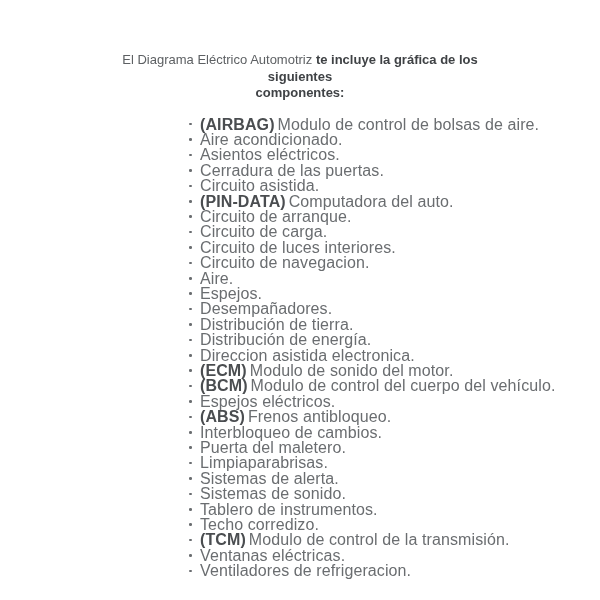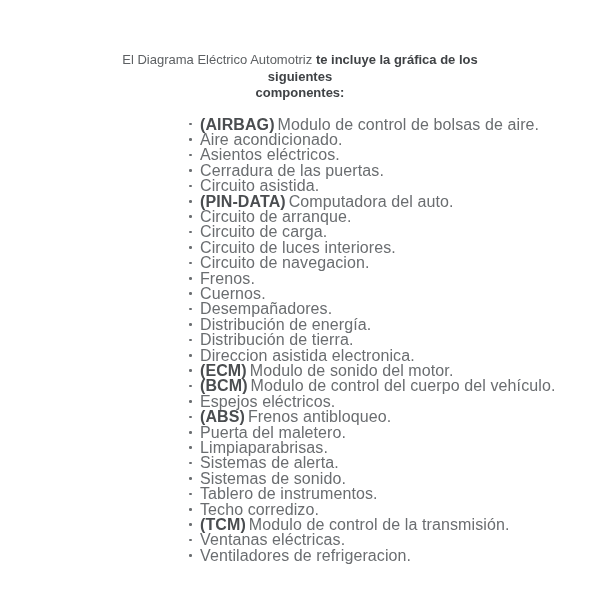--- a/index.html
+++ b/index.html
@@ -103,48 +103,51 @@
       <li>
         <span class="code"></span><span class="txt">Circuito de carga.</span>
       </li>
       <li>
         <span class="code"></span><span class="txt">Circuito de luces interiores.</span>
       </li>
       <li>
         <span class="code"></span><span class="txt">Circuito de navegacion.</span>
       </li>
       <li>
-        <span class="code"></span><span class="txt">Frenos.</span>
+        <span class="code"></span><span class="txt">Aire.</span>
       </li>
       <li>
-        <span class="code"></span><span class="txt">Cuernos.</span>
+        <span class="code"></span><span class="txt">Espejos.</span>
       </li>
       <li>
         <span class="code"></span><span class="txt">Desempañadores.</span>
       </li>
       <li>
-        <span class="code"></span><span class="txt">Distribución de energía.</span>
+        <span class="code"></span><span class="txt">Distribución de tierra.</span>
       </li>
       <li>
-        <span class="code"></span><span class="txt">Distribución de tierra.</span>
+        <span class="code"></span><span class="txt">Distribución de energía.</span>
       </li>
       <li>
         <span class="code"></span><span class="txt">Direccion asistida electronica.</span>
       </li>
       <li>
         <span class="code">(ECM)</span><span class="txt">Modulo de sonido del motor.</span>
       </li>
       <li>
         <span class="code">(BCM)</span><span class="txt">Modulo de control del cuerpo del vehículo.</span>
       </li>
       <li>
         <span class="code"></span><span class="txt">Espejos eléctricos.</span>
       </li>
       <li>
         <span class="code">(ABS)</span><span class="txt">Frenos antibloqueo.</span>
+      </li>
+      <li>
+        <span class="code"></span><span class="txt">Interbloqueo de cambios.</span>
       </li>
       <li>
         <span class="code"></span><span class="txt">Puerta del maletero.</span>
       </li>
       <li>
         <span class="code"></span><span class="txt">Limpiaparabrisas.</span>
       </li>
       <li>
         <span class="code"></span><span class="txt">Sistemas de alerta.</span>
       </li>

